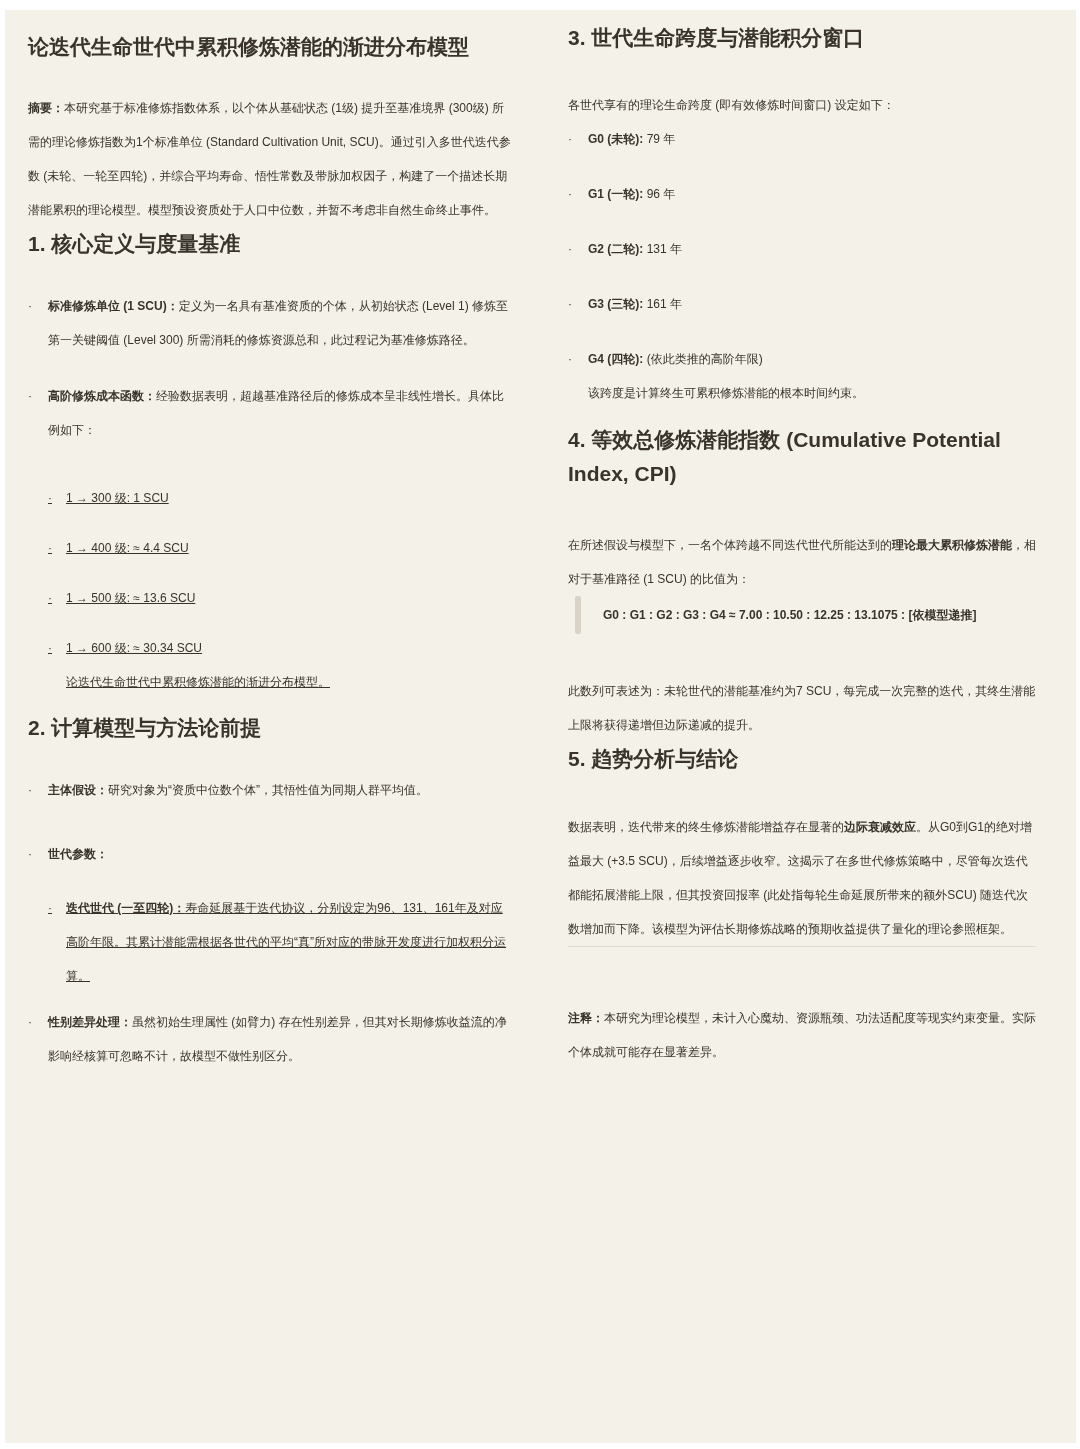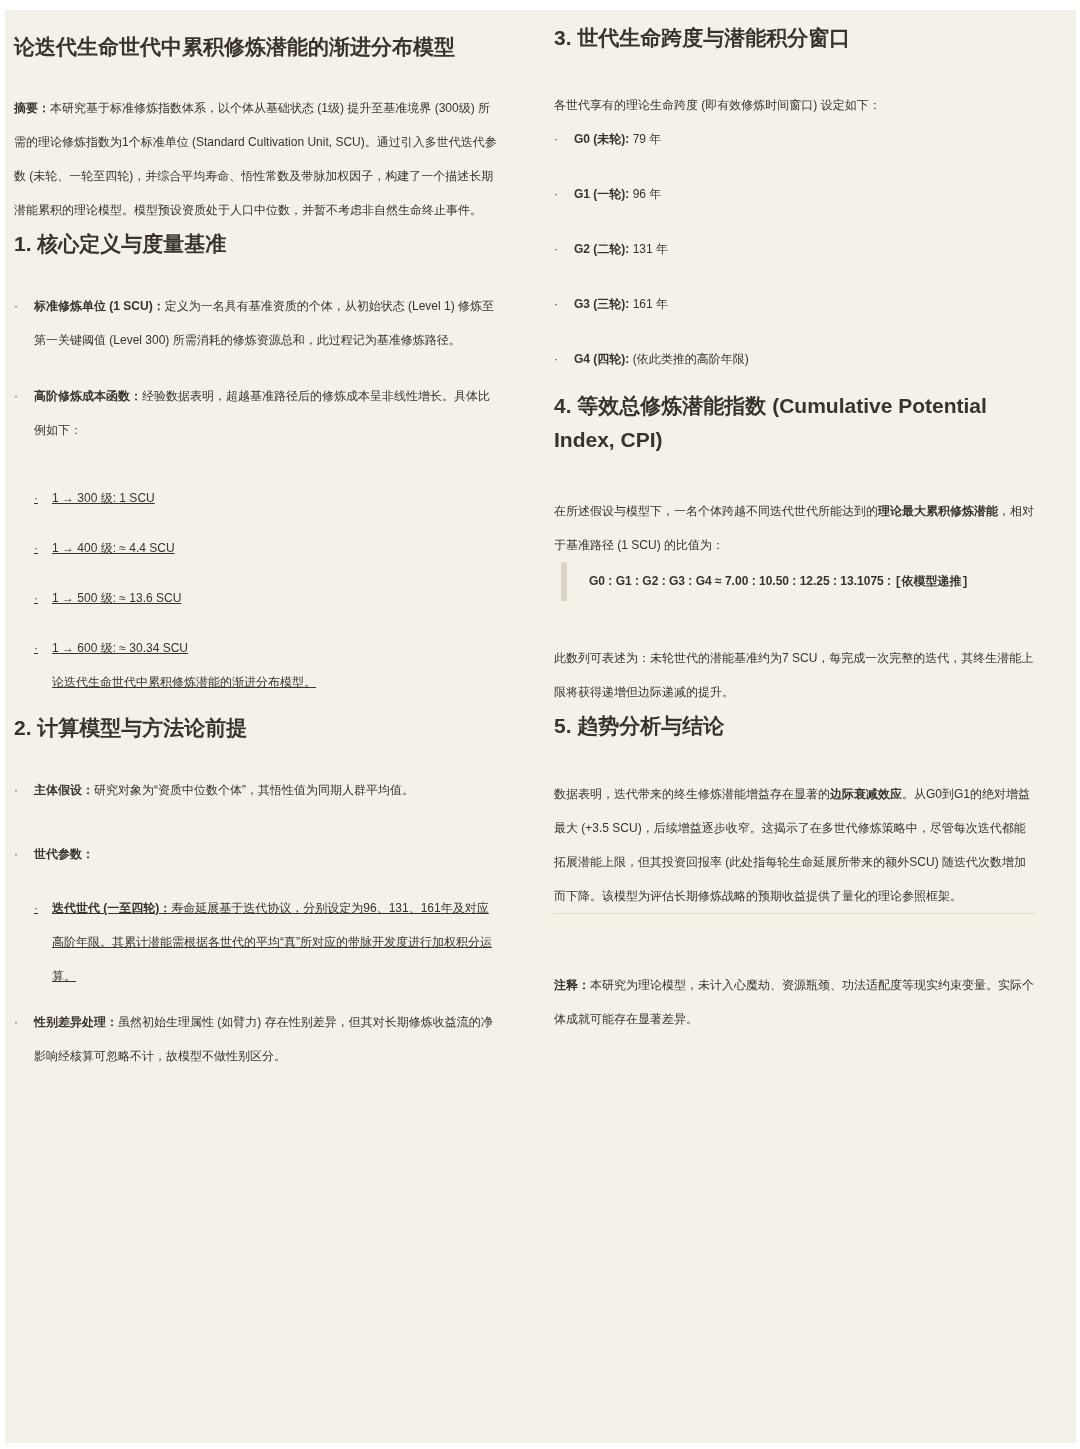--- a/index.html
+++ b/index.html
@@ -10,21 +10,21 @@
     font-family: "Liberation Sans", "DejaVu Sans", sans-serif;
     position: relative;
   }
   .card {
     position: absolute; top: 10px; left: 5px;
     width: 1071px; height: 1433px;
     background: #f4f1e9;
     color: #39332b;
     overflow: hidden;
   }
-  .cols { display: flex; padding: 0 40px 0 9px; }
+  .cols { display: flex; padding: 0 40px 0 23px; }
   .col-left { width: 484px; flex: none; margin-right: 56px; padding-top: 20px; }
   .col-right { flex: 1; padding-top: 11px; }
 
   .title, .h {
     font-size: 21px; font-weight: 700; line-height: 34px; margin: 0;
   }
   p.body, .li, .qtext, .cont {
     font-size: 12px; line-height: 34px; margin: 0;
   }
   .lead { font-weight: 700; }
@@ -35,21 +35,21 @@
   .licontent { flex: 1; }
   .sub { padding-left: 20px; text-decoration: underline; }
   .sub .dot { width: 18px; }
 
   .quote { display: flex; }
   .qbar {
     width: 6px; flex: none; background: #d9d3c7; border-radius: 2px;
     margin-left: 7px; margin-right: 22px;
   }
   .qtext { font-weight: 600; padding: 2px 0; }
-  .qb { font-weight: 700; font-family: Liberation Mono, monospace; }
+  .qb { font-weight: 700; }
 
   .divider { height: 1px; background: #e3ddcf; }
 
   
   .mb12{margin-bottom:12px}.mb13{margin-bottom:13px}.mb16{margin-bottom:16px}
   .mb18{margin-bottom:18px}.mb19{margin-bottom:19px}.mb20{margin-bottom:20px}
   .mb21{margin-bottom:21px}.mb22{margin-bottom:22px}.mb26{margin-bottom:34px}
   .mb27{margin-bottom:27px}.mb28{margin-bottom:28px}.mb30{margin-bottom:30px}
   .mb33{margin-bottom:33px}.mb34{margin-bottom:34px}.mb37{margin-bottom:37px}
   .mb40{margin-bottom:40px}.mb54{margin-bottom:54px}
@@ -144,20 +144,21 @@
           <div class="licontent"><span class="lead">G2 (二轮):</span><span> 131 年</span></div>
         </div>
         <div class="li mb21">
           <span class="dot"></span>
           <div class="licontent"><span class="lead">G3 (三轮):</span><span> 161 年</span></div>
         </div>
         <div class="li mb13">
           <span class="dot"></span>
           <div class="licontent">
             <div><span class="lead">G4 (四轮):</span><span> (依此类推的高阶年限)</span></div>
+            <div class="cont">该跨度是计算终生可累积修炼潜能的根本时间约束。</div>
           </div>
         </div>
       </div>
 
       <h2 class="h mb37">4. 等效总修炼潜能指数 (Cumulative Potential Index, CPI)</h2>
 
       <p class="body mb28"><span>在所述假设与模型下，一名个体跨越不同迭代世代所能达到的</span><span class="lead">理论最大累积修炼潜能</span><span>，相对于基准路径 (1 SCU) 的比值为：</span></p>
 
       <div class="quote mb40">
         <span class="qbar"></span>

